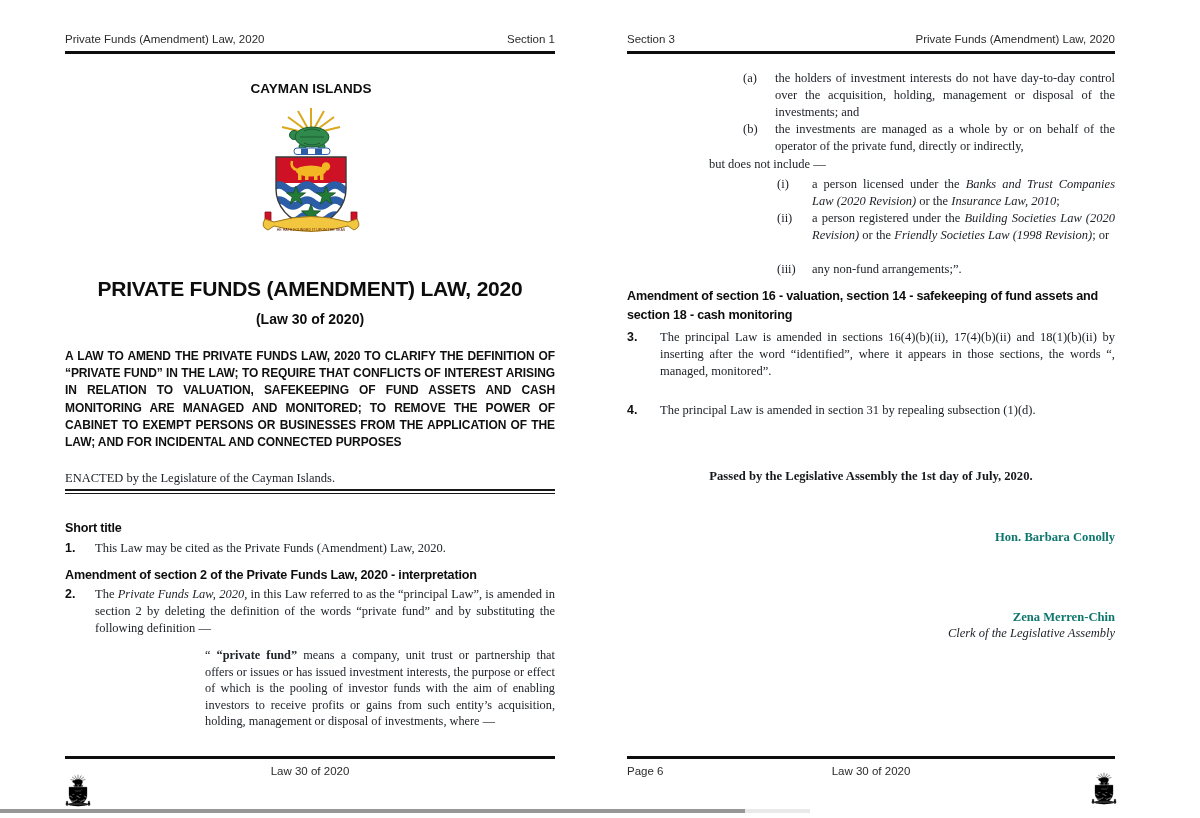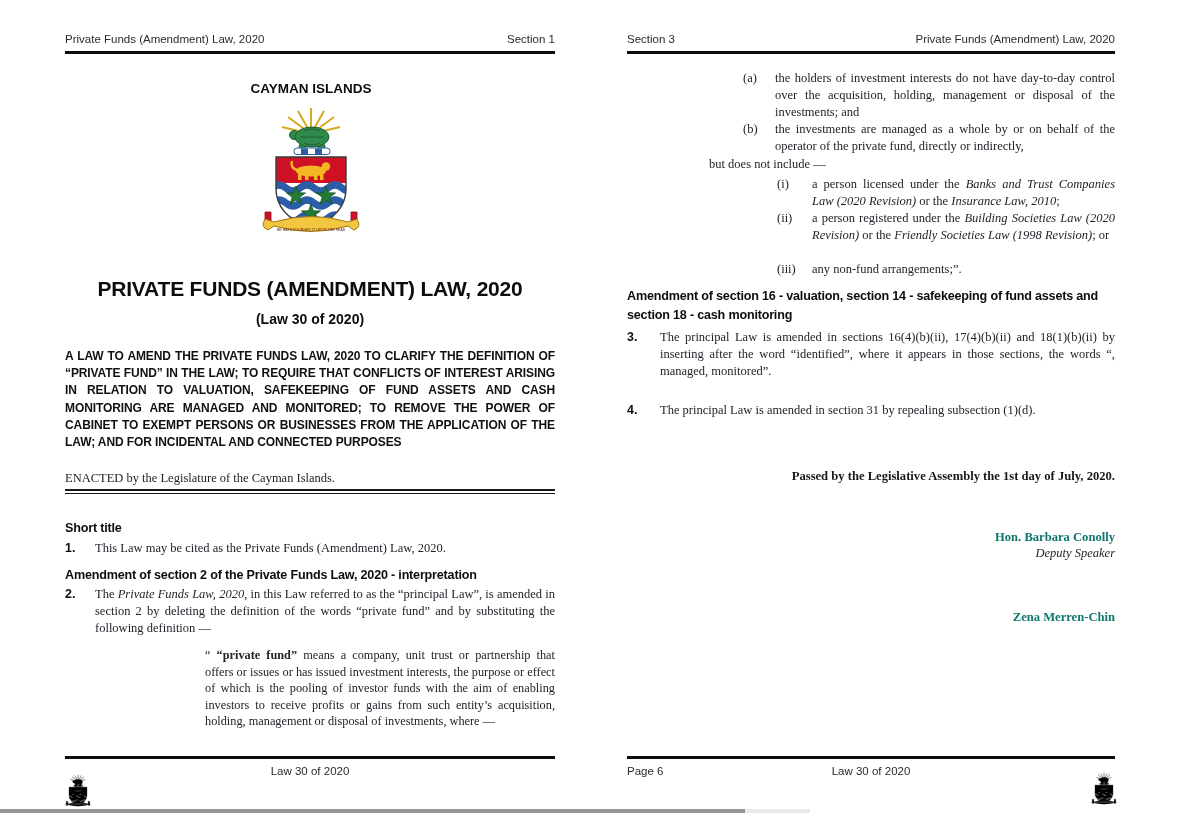--- a/index.html
+++ b/index.html
@@ -186,28 +186,28 @@
     <div class="abs item body-txt" style="left:27px;top:329px;width:488px;">
       <span class="num" style="flex-basis:33px;">3.</span>
       <span class="txt"><span>The principal Law is amended in sections 16(4)(b)(ii), 17(4)(b)(ii) and 18(1)(b)(ii) by inserting after the word “identified”, where it appears in those sections, the words “, managed, monitored”.</span></span>
     </div>
 
     <div class="abs item body-txt" style="left:27px;top:402px;width:488px;">
       <span class="num" style="flex-basis:33px;">4.</span>
       <span class="txt"><span>The principal Law is amended in section 31 by repealing subsection (1)(d).</span></span>
     </div>
 
-    <div class="abs passed" style="left:27px;top:469px;width:488px;">Passed by the Legislative Assembly the 1st day of July, 2020.</div>
+    <div class="abs passed" style="left:27px;top:469px;width:488px;text-align:center;">Passed by the Legislative Assembly the 1st day of July, 2020.</div>
 
     <div class="abs sig" style="left:27px;top:530px;width:488px;">
       <div class="name">Hon. Barbara Conolly</div>
-      <div class="role">Deputy Speaker</div>
     </div>
     <div class="abs sig" style="left:27px;top:610px;width:488px;">
       <div class="name">Zena Merren-Chin</div>
+      <div class="role">Clerk of the Legislative Assembly</div>
     </div>
 
     <div class="abs rule" style="left:27px;top:756px;width:488px;"></div>
     <div class="abs ftr" style="left:27px;top:765px;width:120px;">Page 6</div>
     <div class="abs ftr" style="left:27px;top:765px;width:488px;text-align:center;">Law 30 of 2020</div>
     <span class="abs crest-mini" style="left:490px;top:772px;">
       <svg width="28" height="34">
           <use href="#crest"></use>
         </svg>
     </span>

